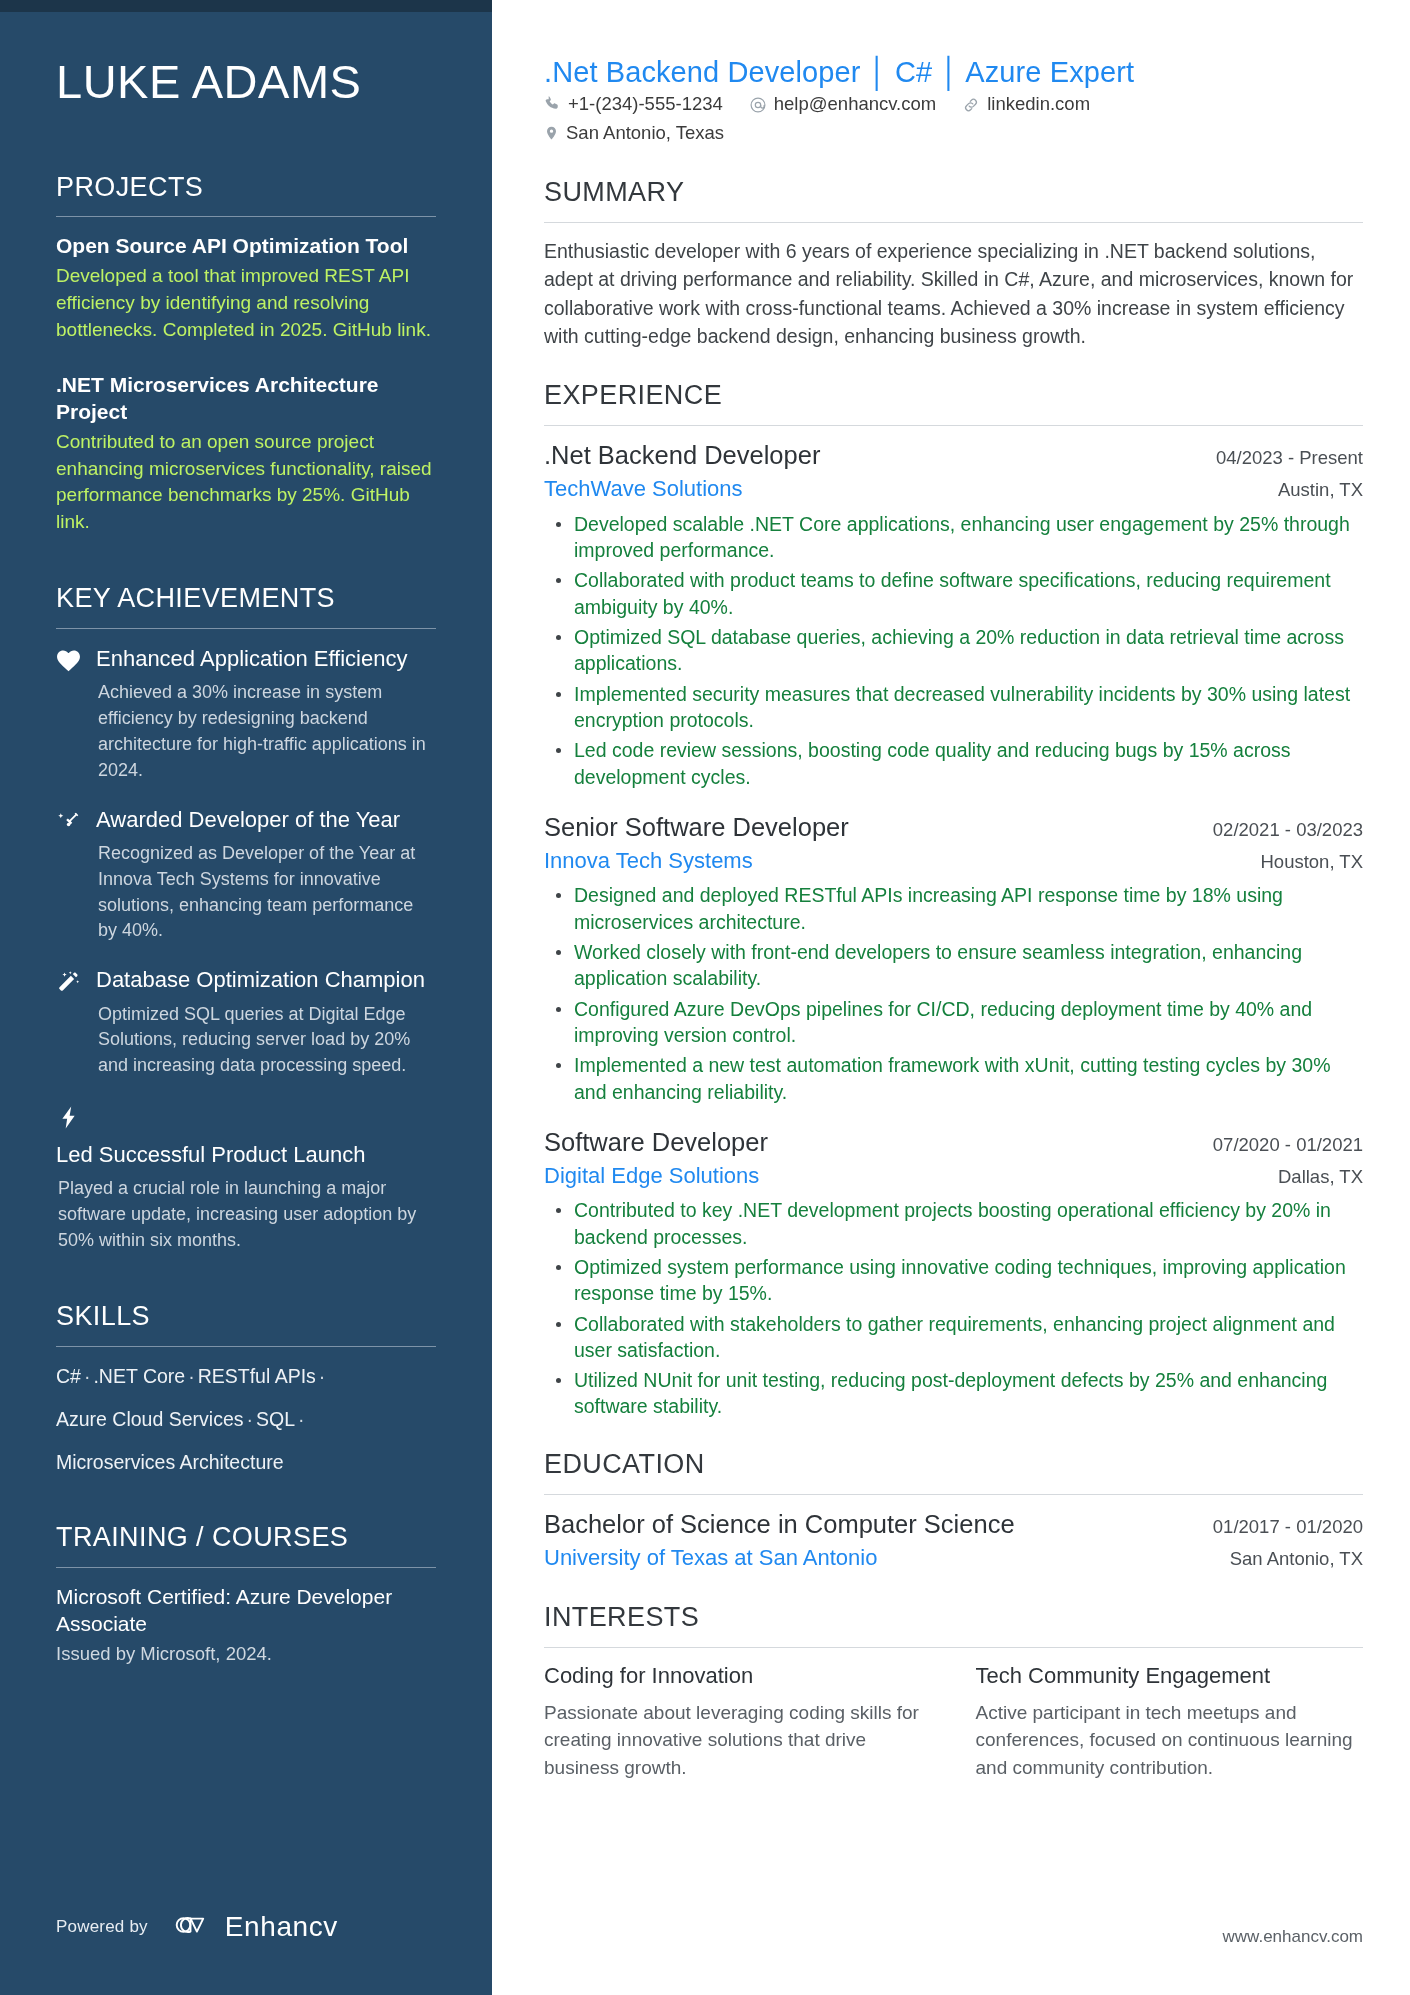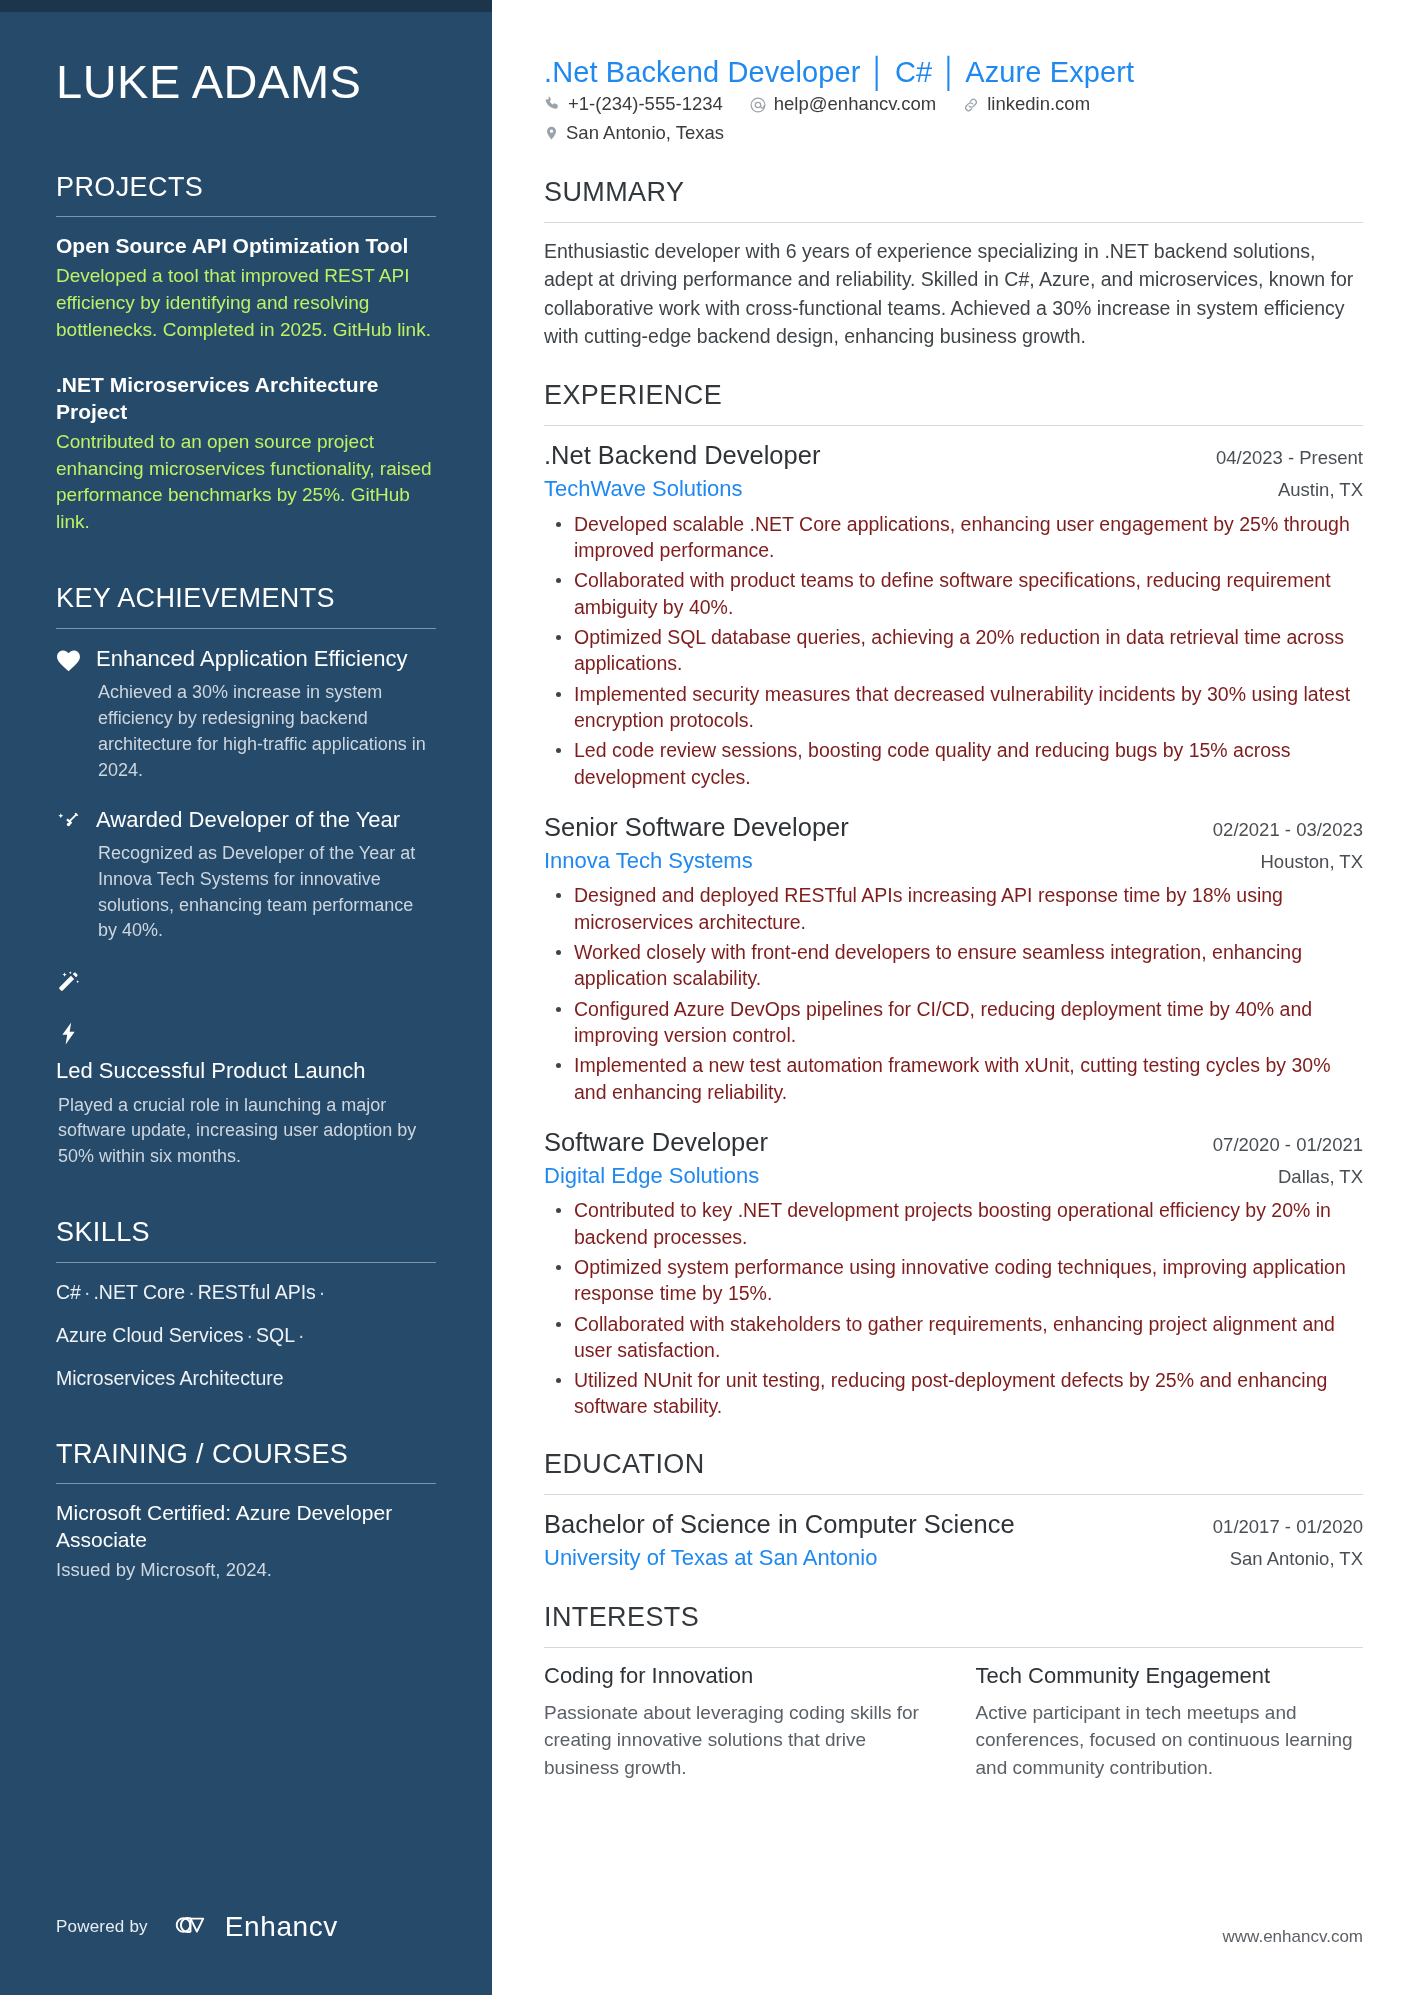--- a/index.html
+++ b/index.html
@@ -218,21 +218,21 @@
     color: #2089f0;
     font-weight: 400;
     line-height: 1.3;
   }
   .bullets { margin-top: 7px; padding-left: 6px; list-style: none; }
   .bullets li {
     position: relative;
     padding-left: 24px;
     font-size: 19.5px;
     line-height: 1.35;
-    color: #7f1d1d;
+    color: #15803d;
     margin-bottom: 4px;
   }
   .bullets li:before {
     content: "";
     position: absolute;
     left: 6px;
     top: 11px;
     width: 5px;
     height: 5px;
     border-radius: 50%;
@@ -338,20 +338,24 @@
 
         <div class="ach-item">
           <div class="ach-icon">
             <svg width="25" height="25" viewBox="0 0 24 24" fill="currentColor" aria-hidden="true">
               <path d="M14.3 5.6 3.4 16.5c-.5.5-.5 1.3 0 1.8l1.3 1.3c.5.5 1.3.5 1.8 0L17.4 8.7l-3.1-3.1z"></path>
               <path d="M16.1 3.9l3.1 3.1 1.1-1.1c.5-.5.5-1.3 0-1.8l-1.3-1.3c-.5-.5-1.3-.5-1.8 0l-1.1 1.1z"></path>
               <path d="M8.2 2.3l.6 1.5 1.5.6-1.5.6-.6 1.5-.6-1.5-1.5-.6 1.5-.6.6-1.5z"></path>
               <path d="M13.7 1.2l.4 1 1 .4-1 .4-.4 1-.4-1-1-.4 1-.4.4-1z"></path>
               <path d="M20.8 9.9l.4 1 1 .4-1 .4-.4 1-.4-1-1-.4 1-.4.4-1z"></path>
             </svg>
+          </div>
+          <div class="ach-body">
+            <div class="ach-title">Database Optimization Champion</div>
+            <div class="ach-desc">Optimized SQL queries at Digital Edge Solutions, reducing server load by 20% and increasing data processing speed.</div>
           </div>
         </div>
 
         <div class="ach-item">
           <div class="ach-icon">
             <svg width="25" height="25" viewBox="0 0 24 24" fill="currentColor" aria-hidden="true">
               <path d="M14.6 1.5 6.1 13.1h4.6L9.3 22.5l8.6-12.1h-4.8l1.5-8.9z"></path>
             </svg>
           </div>
           <div class="ach-body">

